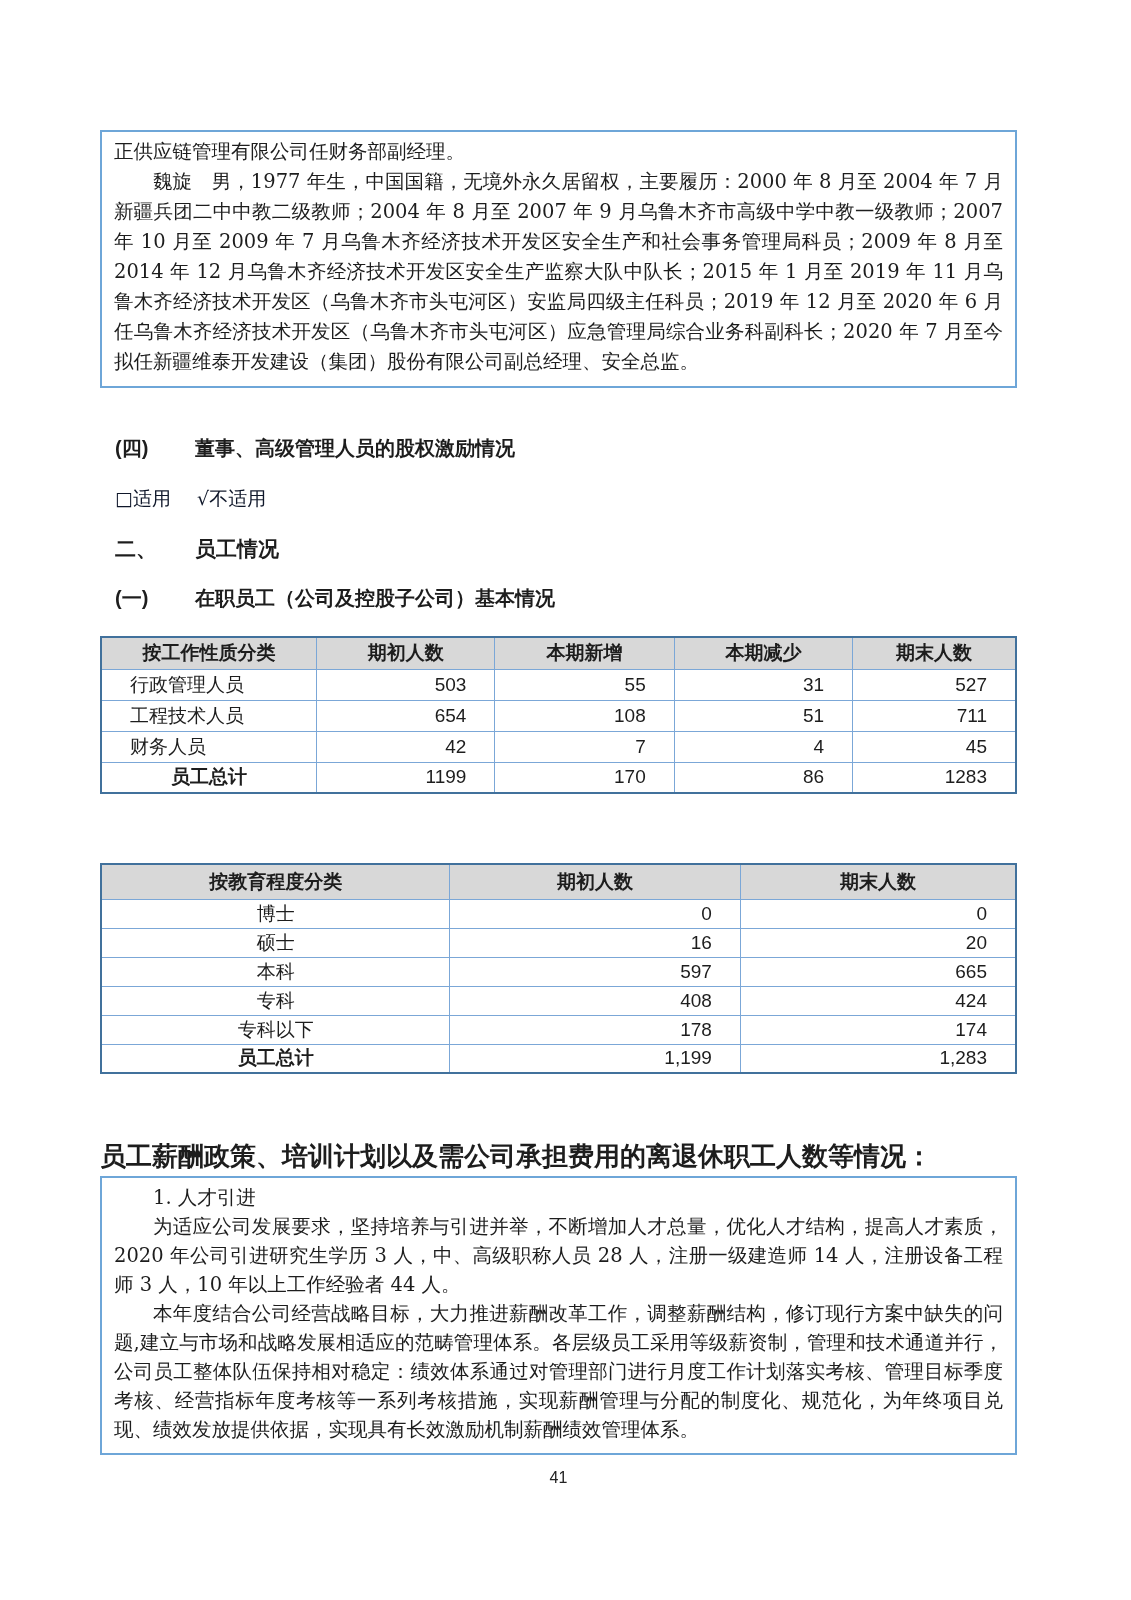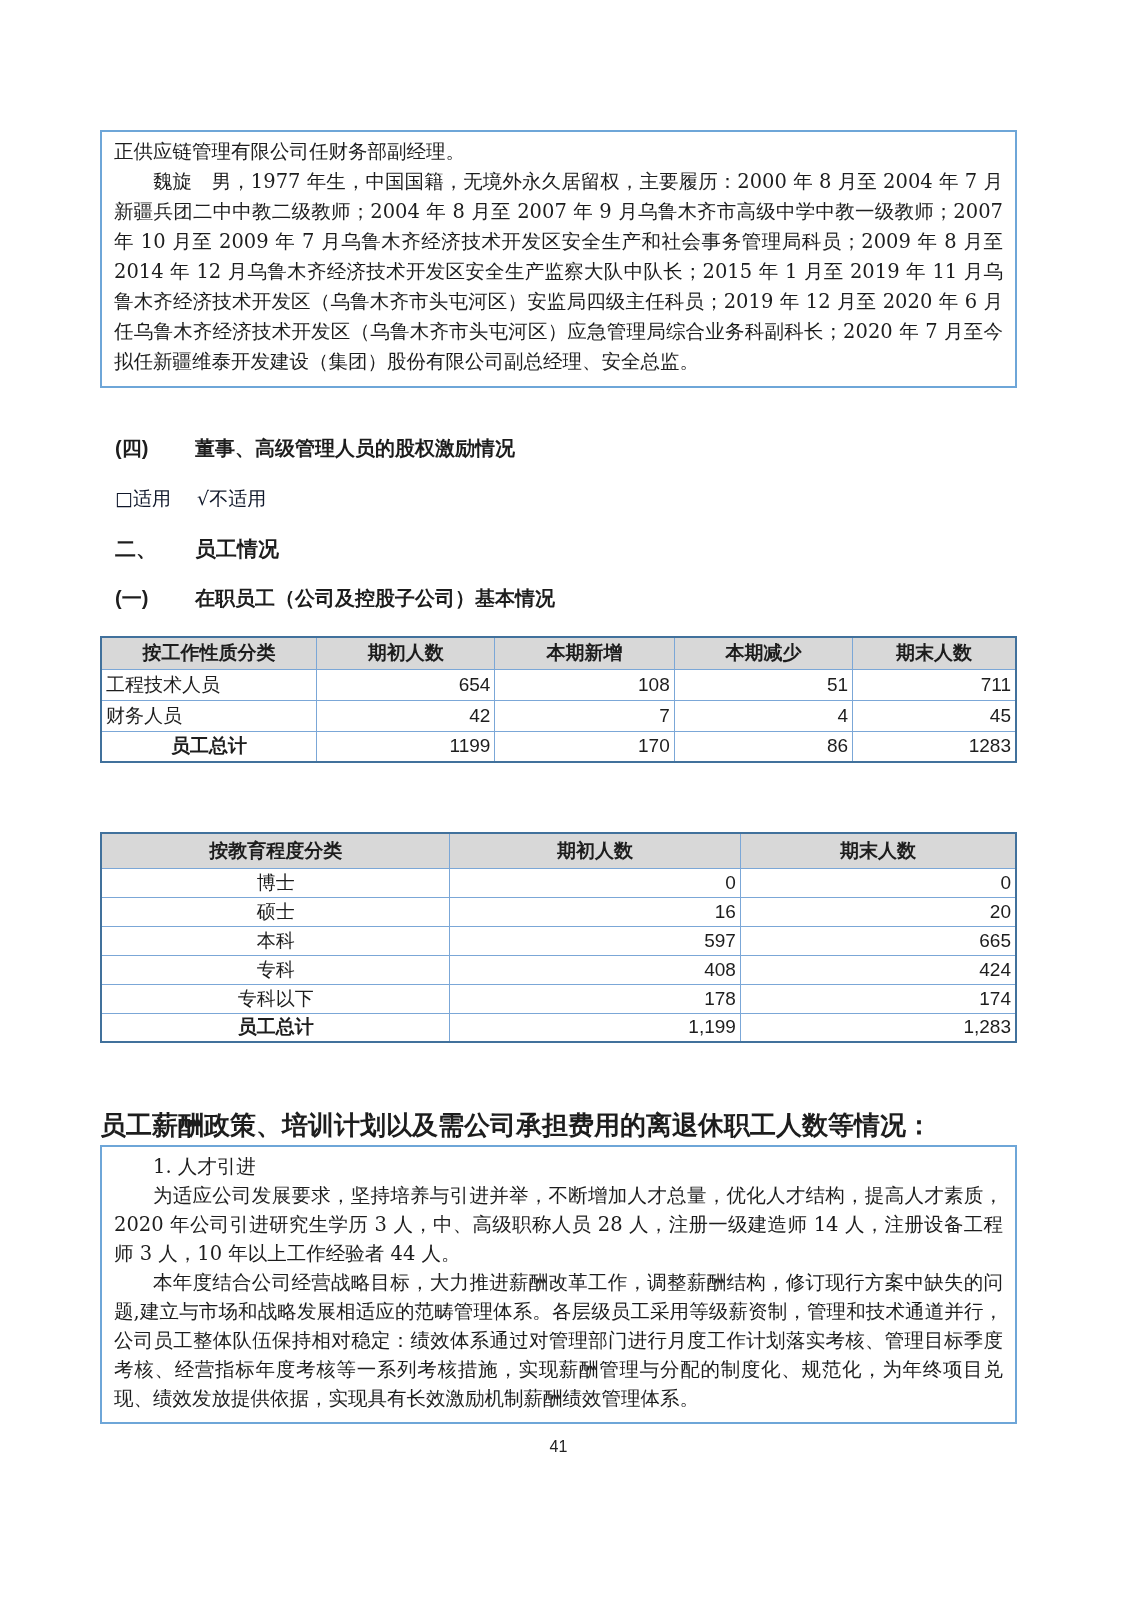--- a/index.html
+++ b/index.html
@@ -36,21 +36,21 @@
 
   
   table{border-collapse:collapse;table-layout:fixed;}
   .dtable{
     width:917px;
     border:2px solid var(--table-outer-border,#41719c);
     font-size:19px;
   }
   .dtable th,.dtable td{
     border:1px solid var(--table-inner-border,#7ba7d7);
-    padding:0 4px;vertical-align:middle;box-sizing:border-box;
+    padding:0 28px;vertical-align:middle;box-sizing:border-box;
     overflow:hidden;white-space:nowrap;
   }
   .dtable th{
     background:var(--table-header-bg,#d8d8d8);
     font-weight:bold;text-align:center;
   }
   .t1{margin-top:24px;}
   .t1 th{height:32px;}
   .t1 td{height:31px;}
   .t2{margin-top:69px;}
@@ -117,20 +117,27 @@
       </colgroup>
       <tbody>
           <tr>
         <th>按工作性质分类</th>
         <th>期初人数</th>
         <th>本期新增</th>
         <th>本期减少</th>
         <th>期末人数</th>
       </tr>
       <tr>
+        <td class="cell-label">行政管理人员</td>
+        <td class="cell-num">503</td>
+        <td class="cell-num">55</td>
+        <td class="cell-num">31</td>
+        <td class="cell-num">527</td>
+      </tr>
+      <tr>
         <td class="cell-label">工程技术人员</td>
         <td class="cell-num">654</td>
         <td class="cell-num">108</td>
         <td class="cell-num">51</td>
         <td class="cell-num">711</td>
       </tr>
       <tr>
         <td class="cell-label">财务人员</td>
         <td class="cell-num">42</td>
         <td class="cell-num">7</td>

